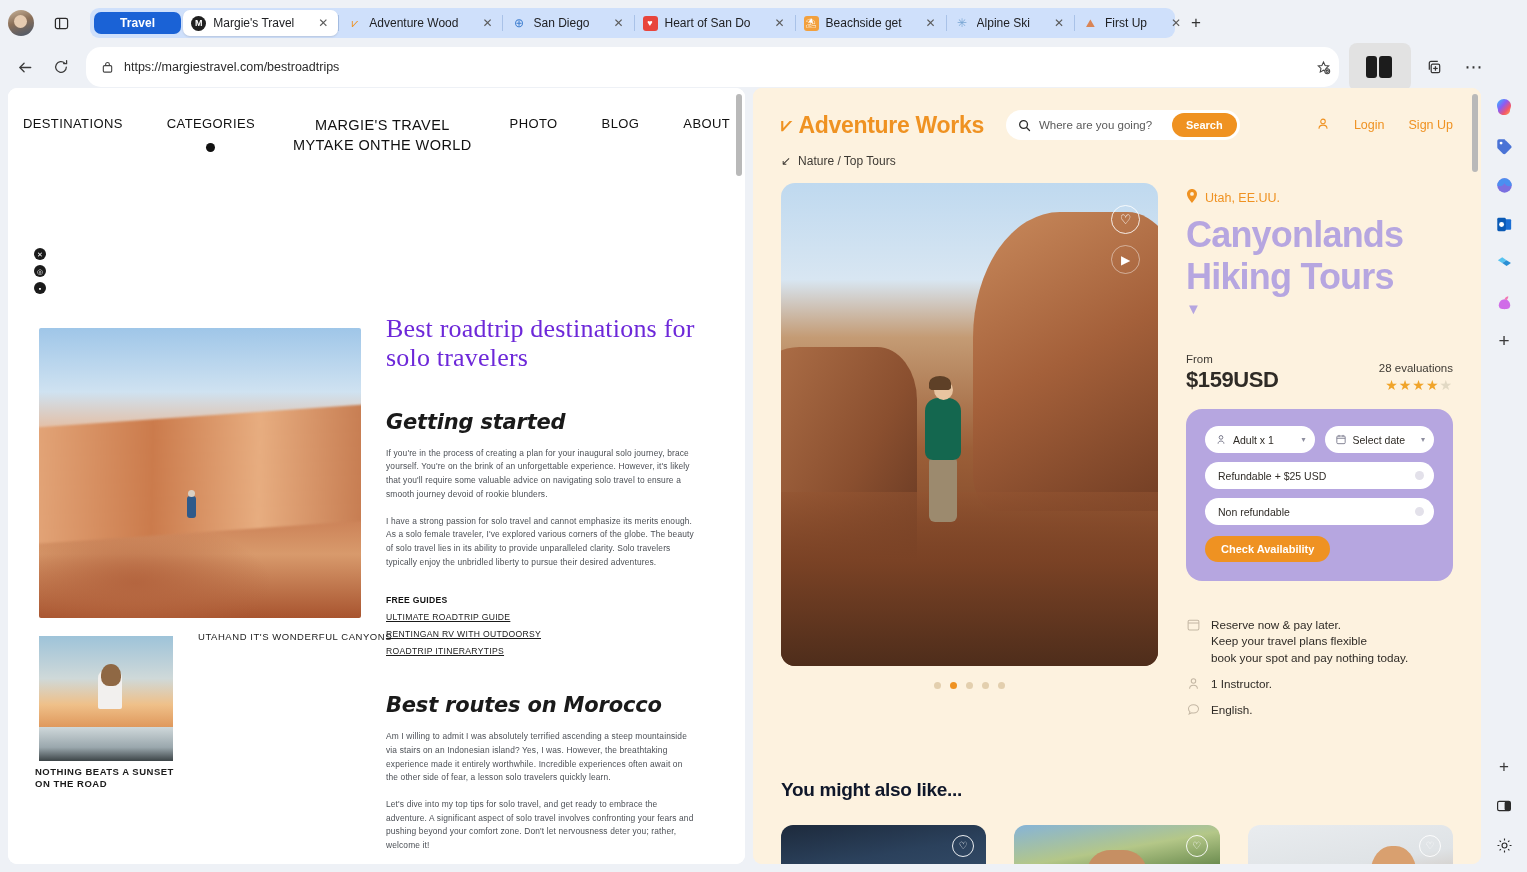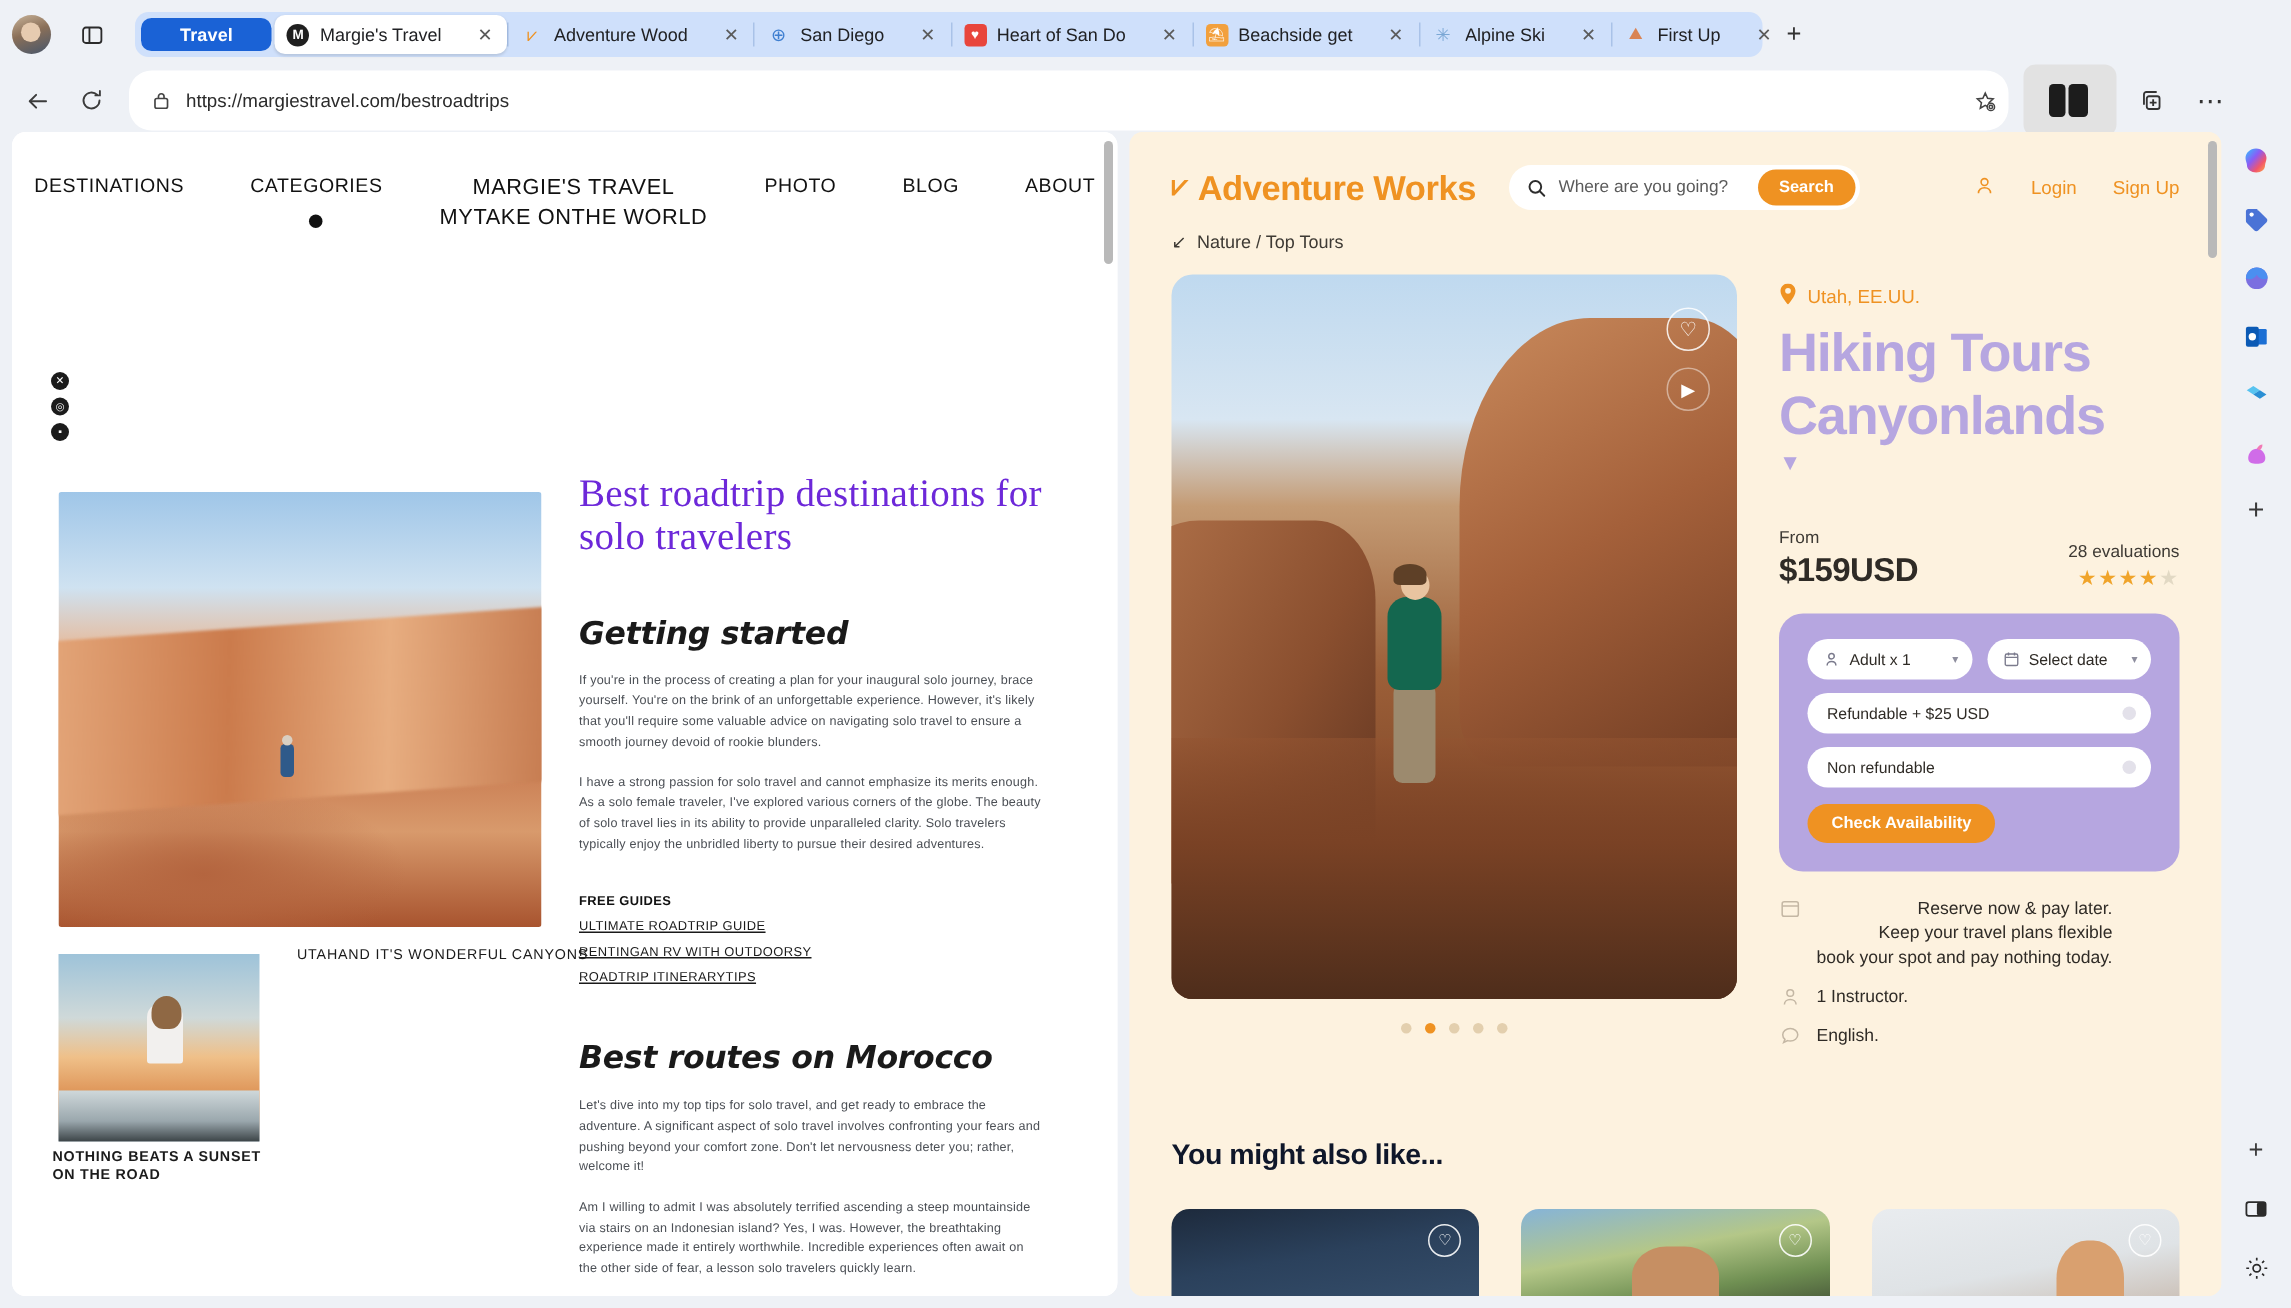--- a/index.html
+++ b/index.html
@@ -354,21 +354,21 @@
     margin-left: auto; width: 9px; height: 9px; border-radius: 50%;
     background: #e3e1ea;
   }
   .aw-check {
     background: #ef9222; color: #fff; border: 0;
     border-radius: 15px; padding: 7px 16px;
     font-size: 11px; font-weight: 700; margin-top: 11px;
     font-family: inherit;
   }
 
-  .aw-notes { margin-top: 17px; text-align: right; }
+  .aw-notes { margin-top: 36px; }
   .aw-note { display: flex; gap: 11px; align-items: flex-start; margin-bottom: 10px; }
   .aw-note .ni { color: #c4b7a4; font-size: 13px; width: 14px; flex:0 0 auto; display:flex; justify-content:center; padding-top:1px;}
   .aw-note .nt { font-size: 11.7px; line-height: 1.39; color: #2f2b26; }
 
   .aw-also { padding: 0 28px; margin-top: 50px; }
   .aw-also h3 { font-size: 19px; font-weight: 700; color: #0f172a; letter-spacing: -0.3px;}
   .aw-cards { display: flex; gap: 28px; margin-top: 24px; }
   .aw-mini { flex: 1 1 0; height: 70px; border-radius: 12px 12px 0 0; position: relative; overflow:hidden;}
   .aw-mini .mlike {
     position: absolute; right: 12px; top: 10px; width: 22px; height: 22px;
@@ -567,22 +567,22 @@
             <p class="mt-p">I have a strong passion for solo travel and cannot emphasize its merits enough. As a solo female traveler, I've explored various corners of the globe. The beauty of solo travel lies in its ability to provide unparalleled clarity. Solo travelers typically enjoy the unbridled liberty to pursue their desired adventures.</p>
 
             <div class="mt-guides">
               <div class="gt">FREE GUIDES</div>
               <a href="#">ULTIMATE ROADTRIP GUIDE</a>
               <a href="#">RENTINGAN RV WITH OUTDOORSY</a>
               <a href="#">ROADTRIP ITINERARYTIPS</a>
             </div>
 
             <h2 class="mt-h2">Best routes on Morocco</h2>
+            <p class="mt-p">Am I willing to admit I was absolutely terrified ascending a steep mountainside via stairs on an Indonesian island? Yes, I was. However, the breathtaking experience made it entirely worthwhile. Incredible experiences often await on the other side of fear, a lesson solo travelers quickly learn.</p>
             <p class="mt-p">Let's dive into my top tips for solo travel, and get ready to embrace the adventure. A significant aspect of solo travel involves confronting your fears and pushing beyond your comfort zone. Don't let nervousness deter you; rather, welcome it!</p>
-            <p class="mt-p">Am I willing to admit I was absolutely terrified ascending a steep mountainside via stairs on an Indonesian island? Yes, I was. However, the breathtaking experience made it entirely worthwhile. Incredible experiences often await on the other side of fear, a lesson solo travelers quickly learn.</p>
 
           </div>
         </div>
       </div>
 
       <div class="pane-scroll">
         <div class="thumb" style="top:2px;height:82px;"></div>
       </div>
     </div>
 
@@ -651,22 +651,22 @@
             <div class="aw-loc">
               <span>
                 <svg width="12" height="14" viewBox="0 0 12 14" fill="currentColor">
                     <path d="M6 0C3.2 0 1 2.2 1 5c0 3.6 5 9 5 9s5-5.4 5-9c0-2.8-2.2-5-5-5zm0 6.8A1.9 1.9 0 1 1 6 3a1.9 1.9 0 0 1 0 3.8z"></path>
                   </svg>
               </span>
               <span>Utah, EE.UU.</span>
             </div>
 
             <div class="aw-title">
+              <div>Canyonlands</div>
               <div>Hiking Tours</div>
-              <div>Canyonlands</div>
             </div>
             <div class="aw-caret">▼</div>
 
             <div class="aw-pricerow">
               <div>
                 <div class="aw-from">From</div>
                 <div class="aw-price">$159USD</div>
               </div>
               <div class="aw-evalbox">
                 <div class="aw-evals">28 evaluations</div>

